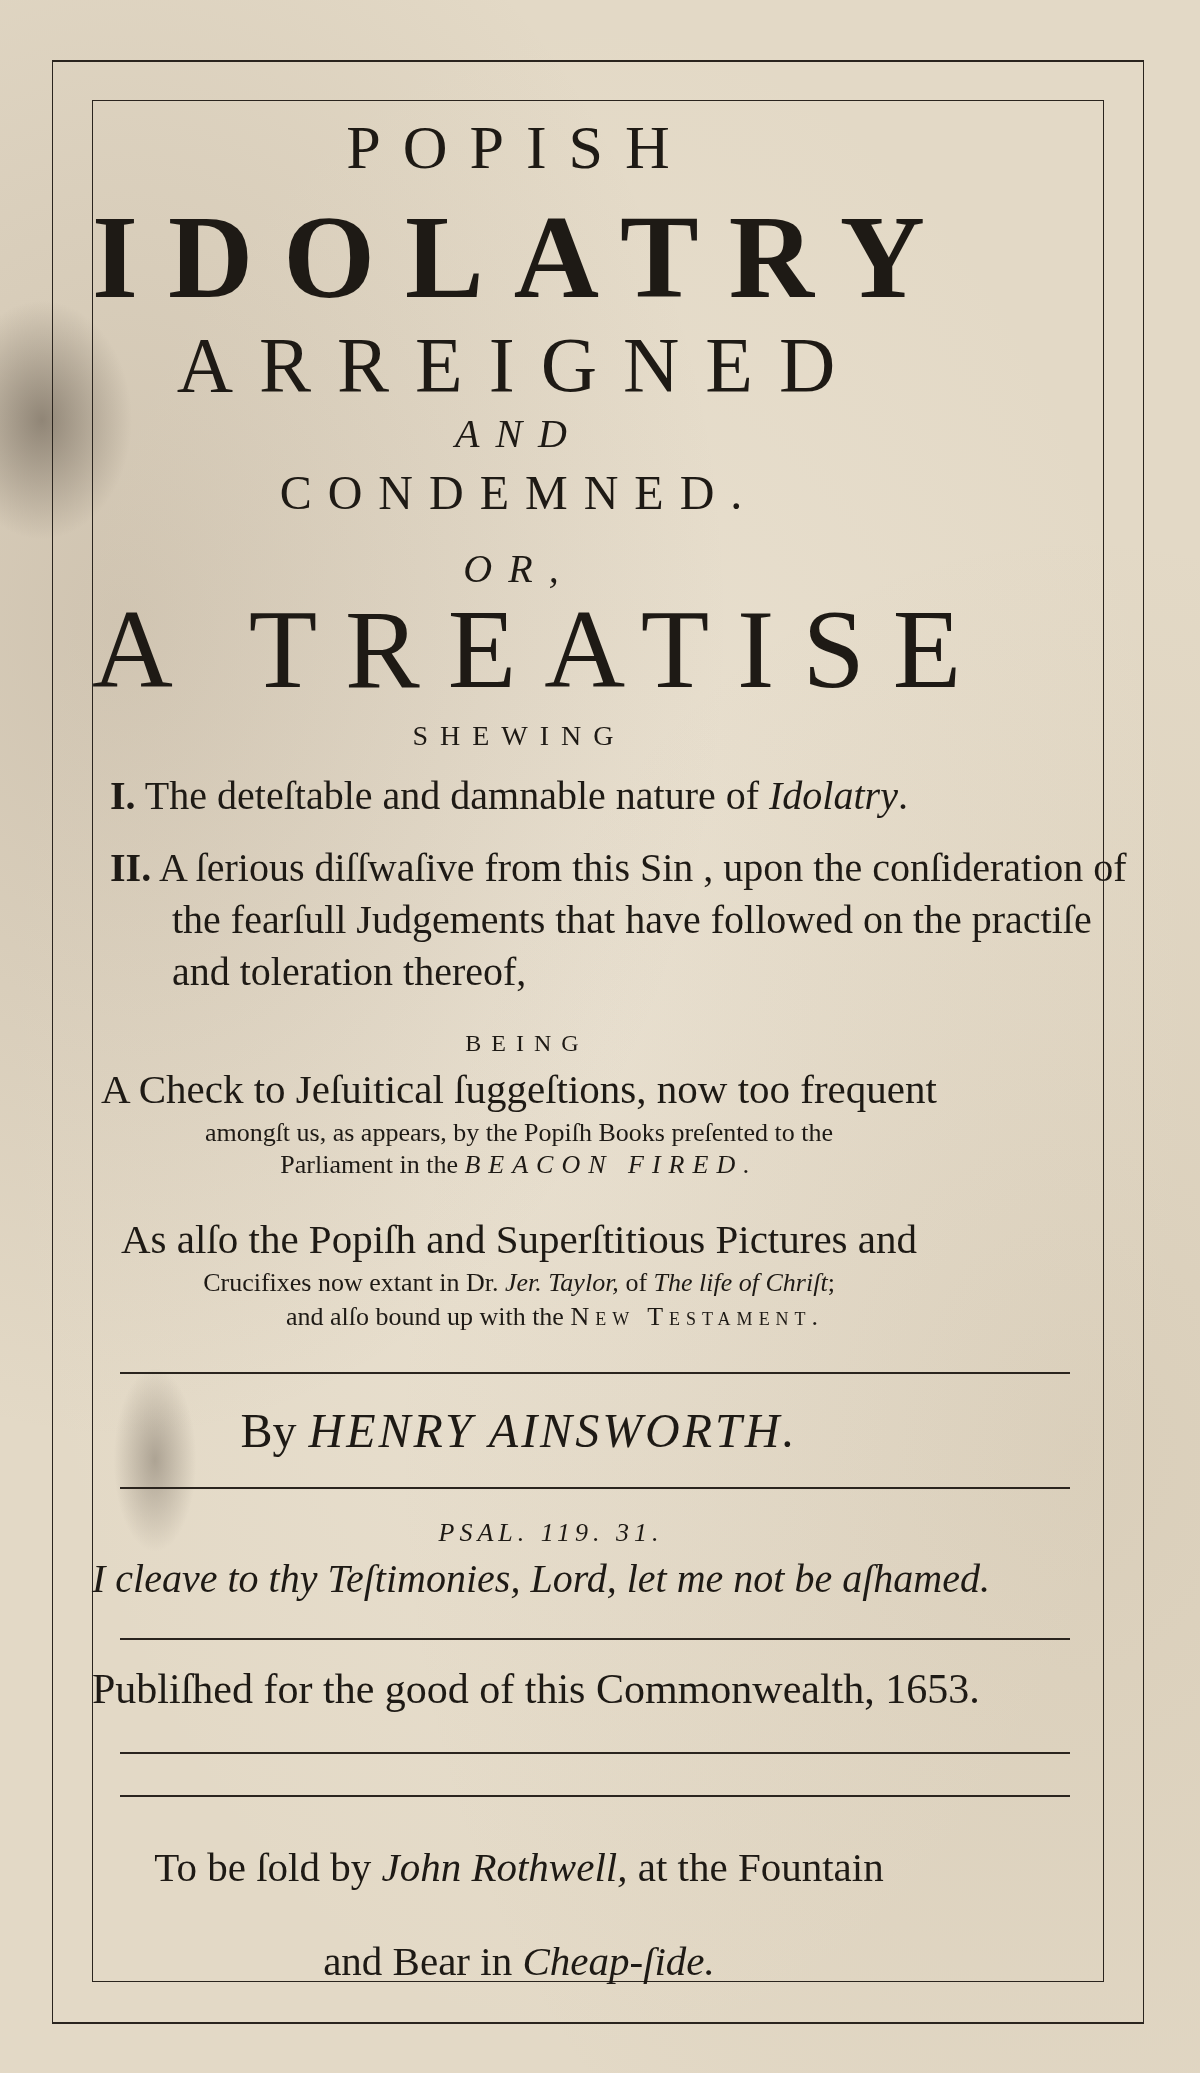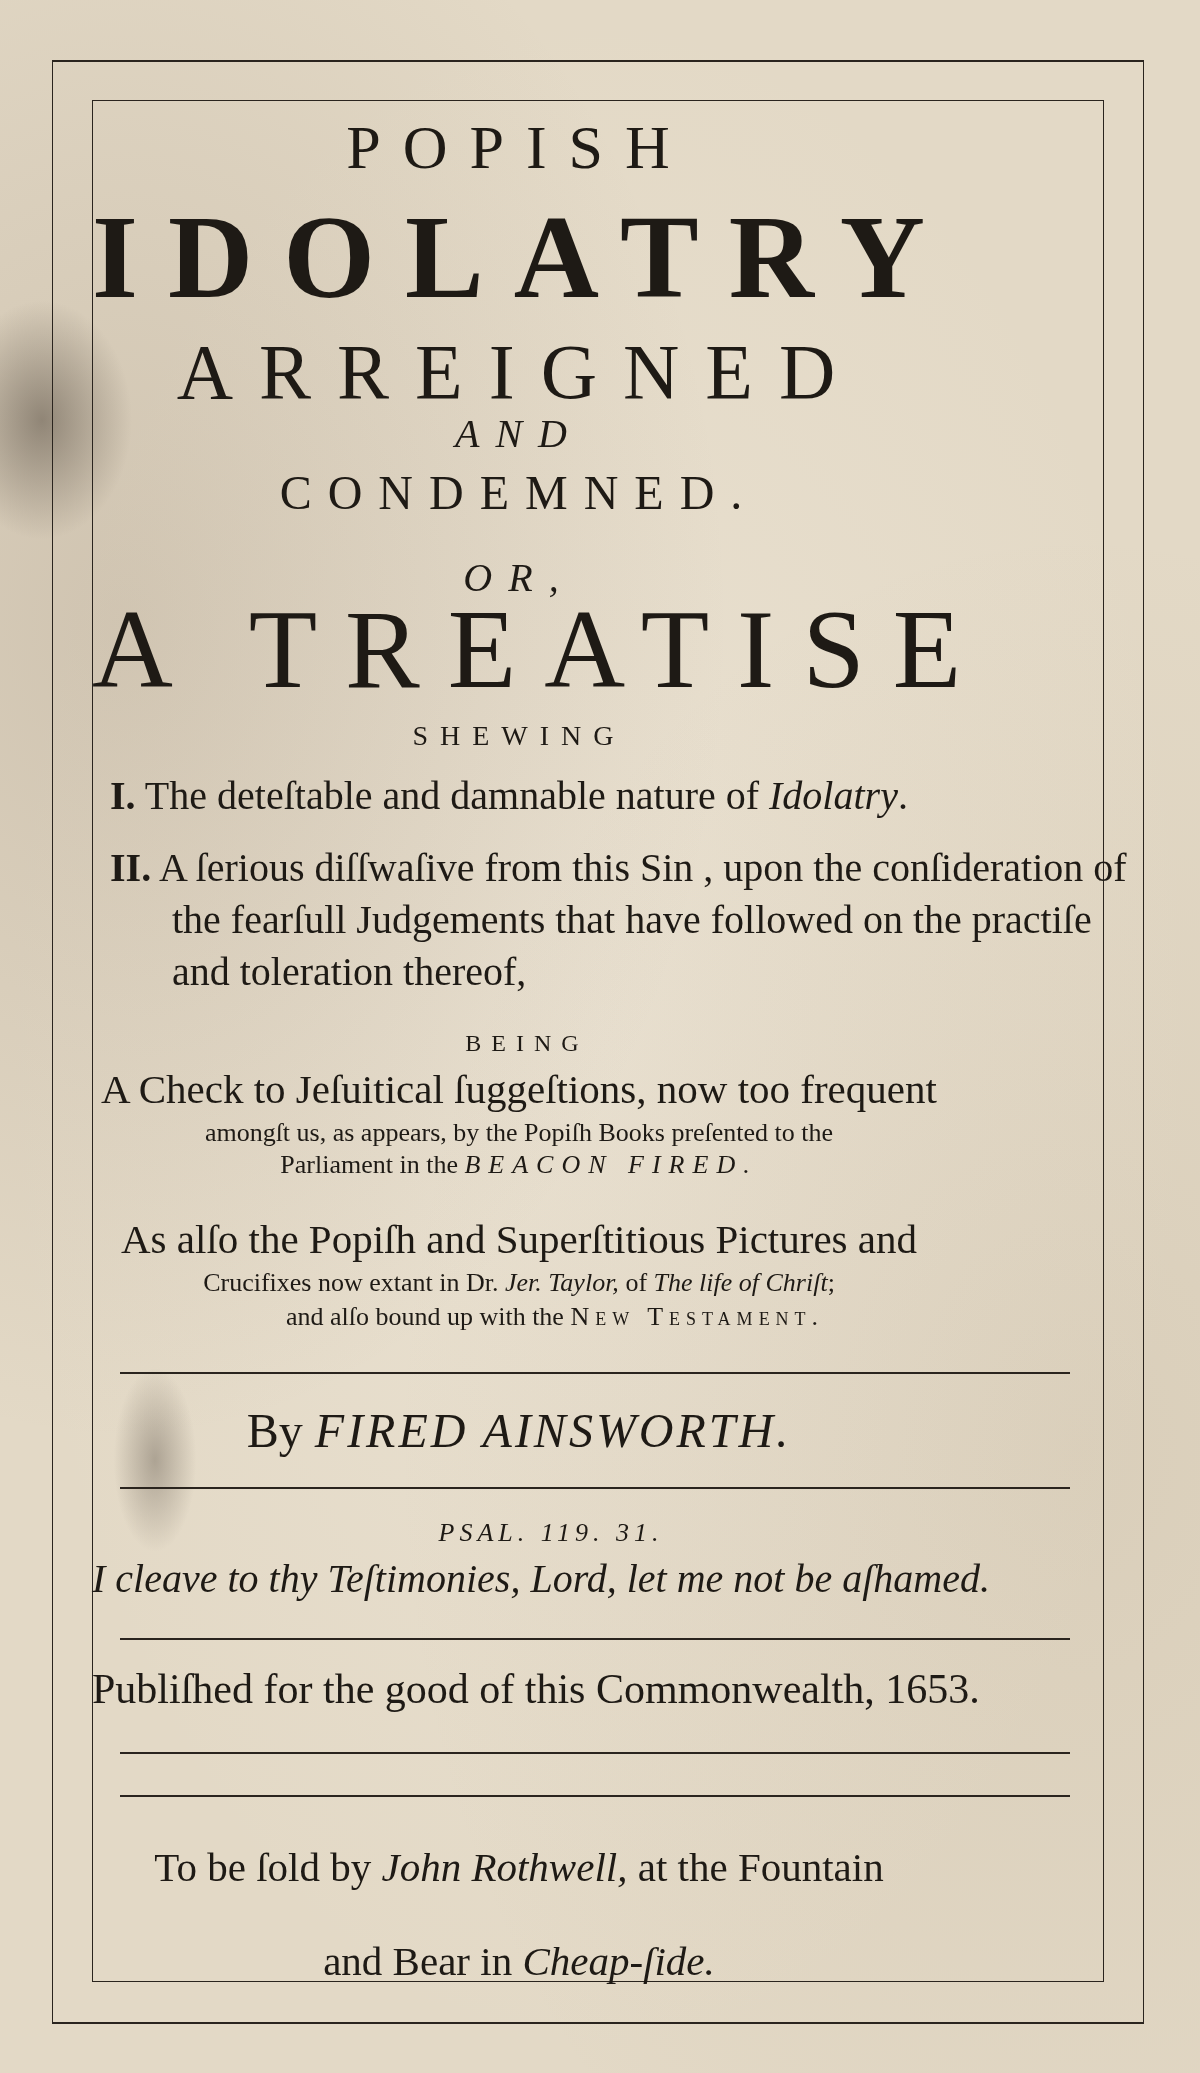--- a/index.html
+++ b/index.html
@@ -19,24 +19,24 @@
     background: radial-gradient(ellipse at 50% 50%, rgba(70,60,50,0.35), transparent 65%); }
   .frame-outer { position:absolute; left:52px; top:60px; width:1090px; height:1960px;
     border-top:2px solid #2a241e; border-bottom:2px solid #2a241e;
     border-left:1.5px solid #2a241e; border-right:1.5px solid #2a241e; }
   .frame-inner { position:absolute; left:92px; top:100px; width:1010px; height:1880px;
     border:1.5px solid #2a241e; }
   .rule { position:absolute; left:120px; width:950px; height:0; border-top:2.5px solid #2a241e; }
   .line { position:absolute; left:92px; width:854px; text-align:center; white-space:nowrap; }
   .t-popish { top:112px; font-size:62px; letter-spacing:22px; }
   .t-idolatry { top:190px; font-size:118px; font-weight:bold; letter-spacing:30px; }
-  .t-arreigned { top:320px; font-size:78px; letter-spacing:26px;margin-top:7px; }
+  .t-arreigned { top:320px; font-size:78px; letter-spacing:26px; }
   .t-and { top:410px; font-size:40px; font-style:italic; letter-spacing:16px; }
   .t-condemned { top:465px; font-size:48px; letter-spacing:16px; }
-  .t-or { top:545px; font-size:40px; font-style:italic; letter-spacing:16px;margin-top:9px; }
+  .t-or { top:545px; font-size:40px; font-style:italic; letter-spacing:16px; }
   .t-treatise { top:585px; font-size:112px; letter-spacing:28px; }
   .t-shewing { top:720px; font-size:28px; letter-spacing:12px; }
   .p { position:absolute; left:110px; width:975px; font-size:40px; line-height:52px; }
   .p1 { top:770px; }
   .p2 { top:842px; }
   .num { font-weight:bold; }
   .ital { font-style:italic; }
   .t-being { top:1030px; font-size:24px; letter-spacing:10px;padding-left:8px; }
   .t-check { top:1065px; font-size:41px; }
   .t-amongst { top:1118px; font-size:26px; }
@@ -83,21 +83,21 @@
 <div class="line t-being">BEING</div>
 <div class="line t-check">A Check to Jeſuitical ſuggeſtions, now too frequent</div>
 <div class="line t-amongst">amongſt us, as appears, by the Popiſh Books preſented to the</div>
 <div class="line t-parliament"><span>Parliament in the </span><span class="spaced-ital">BEACON FIRED.</span></div>
 
 <div class="line t-asalso">As alſo the Popiſh and Superſtitious Pictures and</div>
 <div class="line t-crucifixes"><span>Crucifixes now extant in Dr. </span><span class="ital">Jer. Taylor,</span><span> of </span><span class="ital">The life of Chriſt</span><span>;</span></div>
 <div class="line t-bound"><span>and alſo bound up with the </span><span class="smallcaps">New Testament.</span></div>
 
 <div class="rule" style="top:1372px;"></div>
-<div class="line t-by"><span>By </span><span class="ital" style="letter-spacing:3px;">FIRED AINSWORTH.</span></div>
+<div class="line t-by"><span>By </span><span class="ital" style="letter-spacing:3px;">HENRY AINSWORTH.</span></div>
 <div class="rule" style="top:1487px;"></div>
 
 <div class="line t-psal" style="font-style:italic;letter-spacing:5px;">PSAL. 119. 31.</div>
 <div class="line t-cleave">I cleave to thy Teſtimonies, Lord, let me not be aſhamed.</div>
 <div class="rule" style="top:1638px;"></div>
 
 <div class="line t-published">Publiſhed for the good of this Commonwealth, 1653.</div>
 <div class="rule" style="top:1752px;"></div>
 <div class="rule" style="top:1795px;"></div>
 

